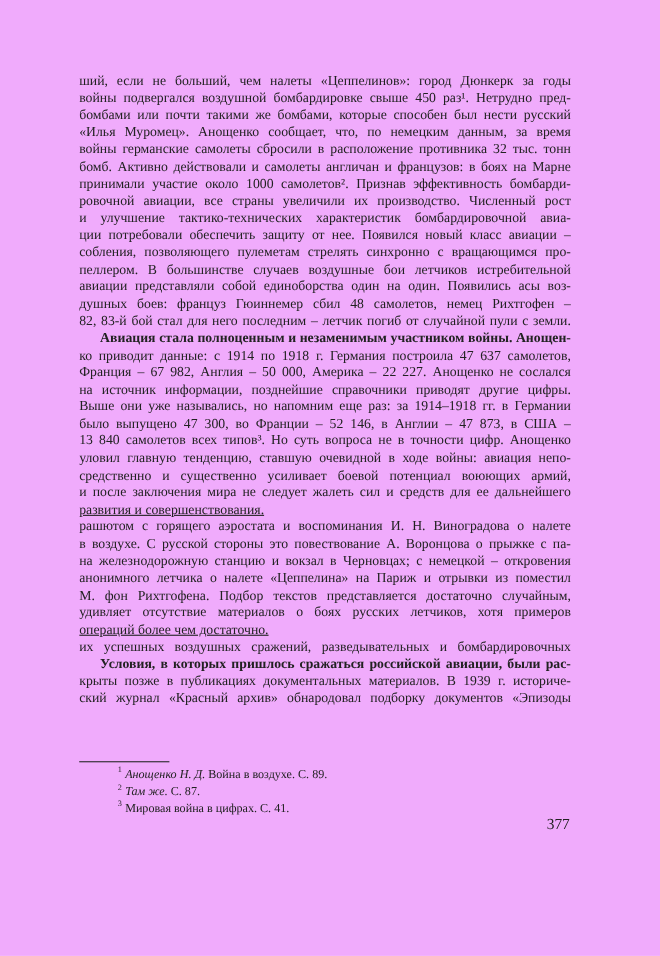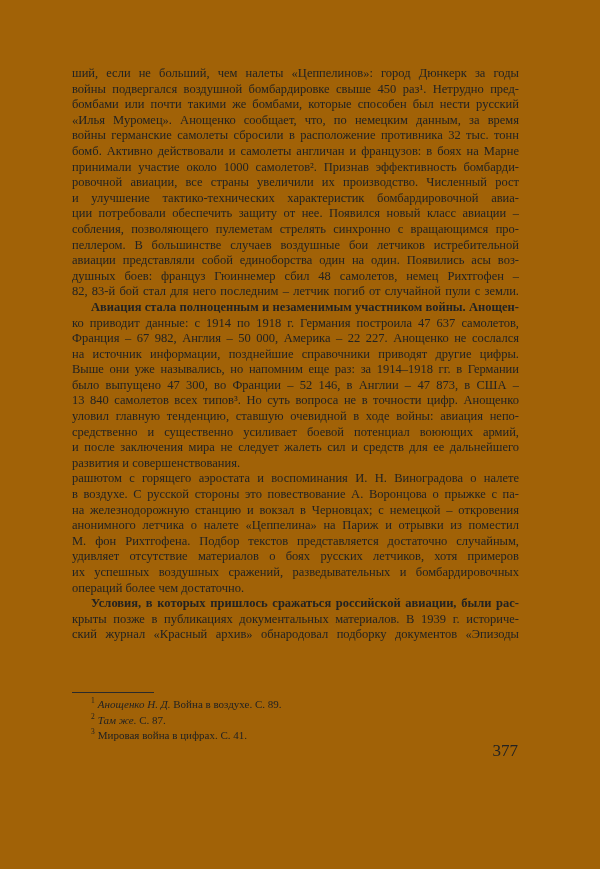--- a/index.html
+++ b/index.html
@@ -4,21 +4,21 @@
 <style>
   html, body {
     margin: 0;
     padding: 0;
     background: #ffffff;
   }
   .page {
     position: relative;
     width: 600px;
     height: 869px;
-    background: #a16207;
+    background: #f0abfc;
     font-family: "Liberation Serif", "DejaVu Serif", serif;
     color: #222222;
     overflow: hidden;
   }
   .body-text {
     position: absolute;
     left: 72px;
     top: 66px;
     width: 447px;
     font-size: 12.5px;
@@ -27,36 +27,37 @@
   .ln {
     height: 15.6px;
     line-height: 15.6px;
     text-align: justify;
     text-align-last: justify;
     white-space: nowrap;
   }
   .ln.end {
     text-align: left;
     text-align-last: left;
+    text-decoration: underline;
   }
   .ln.ind {
     text-indent: 19px;
     font-weight: bold;
   }
   .fn-rule {
     position: absolute;
     left: 72px;
     top: 692px;
     width: 82px;
     height: 0;
     border-top: 1.2px solid #2a2a2a;
   }
   .footnotes {
     position: absolute;
-    left: 72px;
+    left: 88px;
     top: 697px;
     width: 447px;
     font-size: 11px;
   }
   .fn {
     line-height: 15.5px;
     text-indent: 19px;
     white-space: nowrap;
   }
   .fn sup {
@@ -67,21 +68,21 @@
   }
   .fn .it {
     font-style: italic;
   }
   .page-number {
     position: absolute;
     left: 72px;
     top: 743px;
     width: 446px;
     text-align: right;
-    font-size: 17px;
+    font-size: 14px;
     line-height: 15px;
   }
 </style>
 </head>
 <body>
 
 <div class="page">
 
   <div class="body-text">
     <div class="ln">ший, если не больший, чем налеты «Цеппелинов»: город Дюнкерк за годы</div>
@@ -109,22 +110,22 @@
     <div class="ln">уловил главную тенденцию, ставшую очевидной в ходе войны: авиация непо-</div>
     <div class="ln">средственно и существенно усиливает боевой потенциал воюющих армий,</div>
     <div class="ln">и после заключения мира не следует жалеть сил и средств для ее дальнейшего</div>
     <div class="ln end">развития и совершенствования.</div>
     <div class="ln">рашютом с горящего аэростата и воспоминания И. Н. Виноградова о налете</div>
     <div class="ln">в воздухе. С русской стороны это повествование А. Воронцова о прыжке с па-</div>
     <div class="ln">на железнодорожную станцию и вокзал в Черновцах; с немецкой – откровения</div>
     <div class="ln">анонимного летчика о налете «Цеппелина» на Париж и отрывки из поместил</div>
     <div class="ln">М. фон Рихтгофена. Подбор текстов представляется достаточно случайным,</div>
     <div class="ln">удивляет отсутствие материалов о боях русских летчиков, хотя примеров</div>
+    <div class="ln end">операций более чем достаточно.</div>
     <div class="ln">их успешных воздушных сражений, разведывательных и бомбардировочных</div>
-    <div class="ln end">операций более чем достаточно.</div>
     <div class="ln ind">Условия, в которых пришлось сражаться российской авиации, были рас-</div>
     <div class="ln">крыты позже в публикациях документальных материалов. В 1939 г. историче-</div>
     <div class="ln">ский журнал «Красный архив» обнародовал подборку документов «Эпизоды</div>
   </div>
 
   <div class="fn-rule"></div>
 
   <div class="footnotes">
     <div class="fn">
       <sup>1</sup><span class="it">Анощенко Н. Д.</span><span> Война в воздухе. С. 89.</span>

